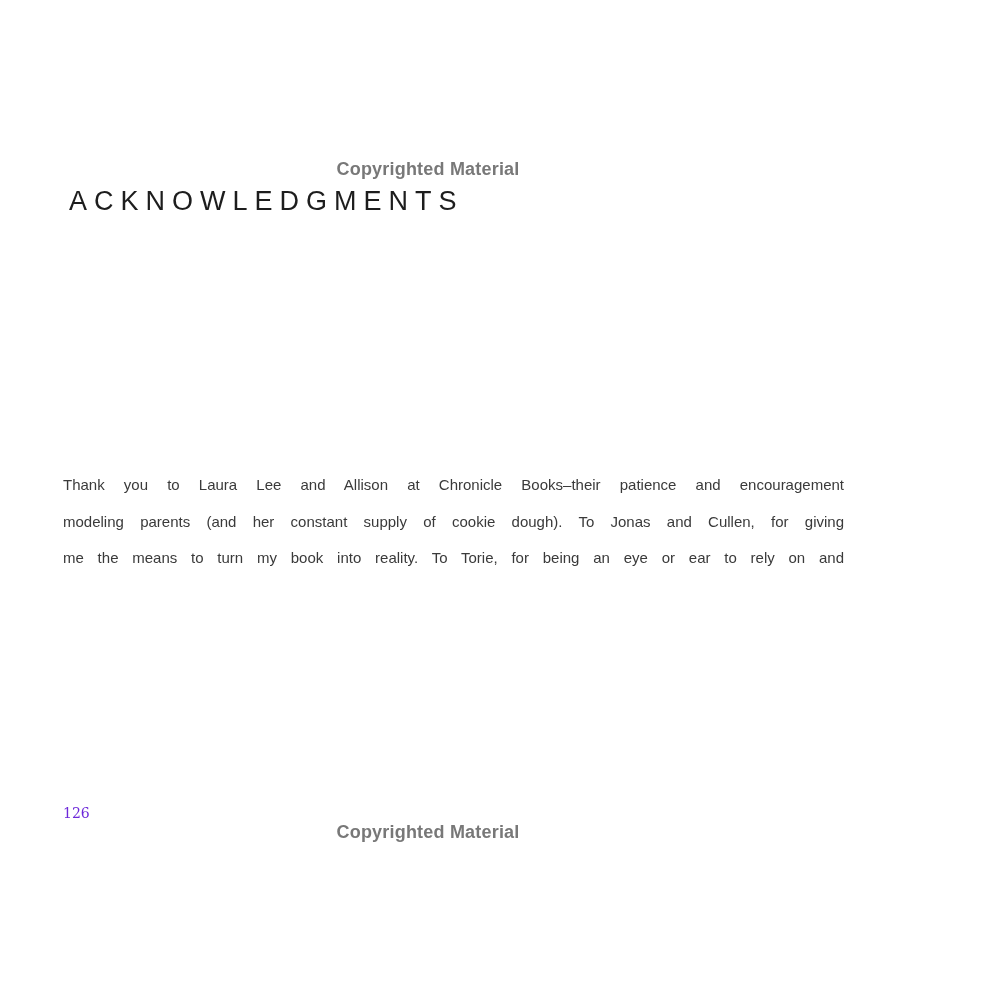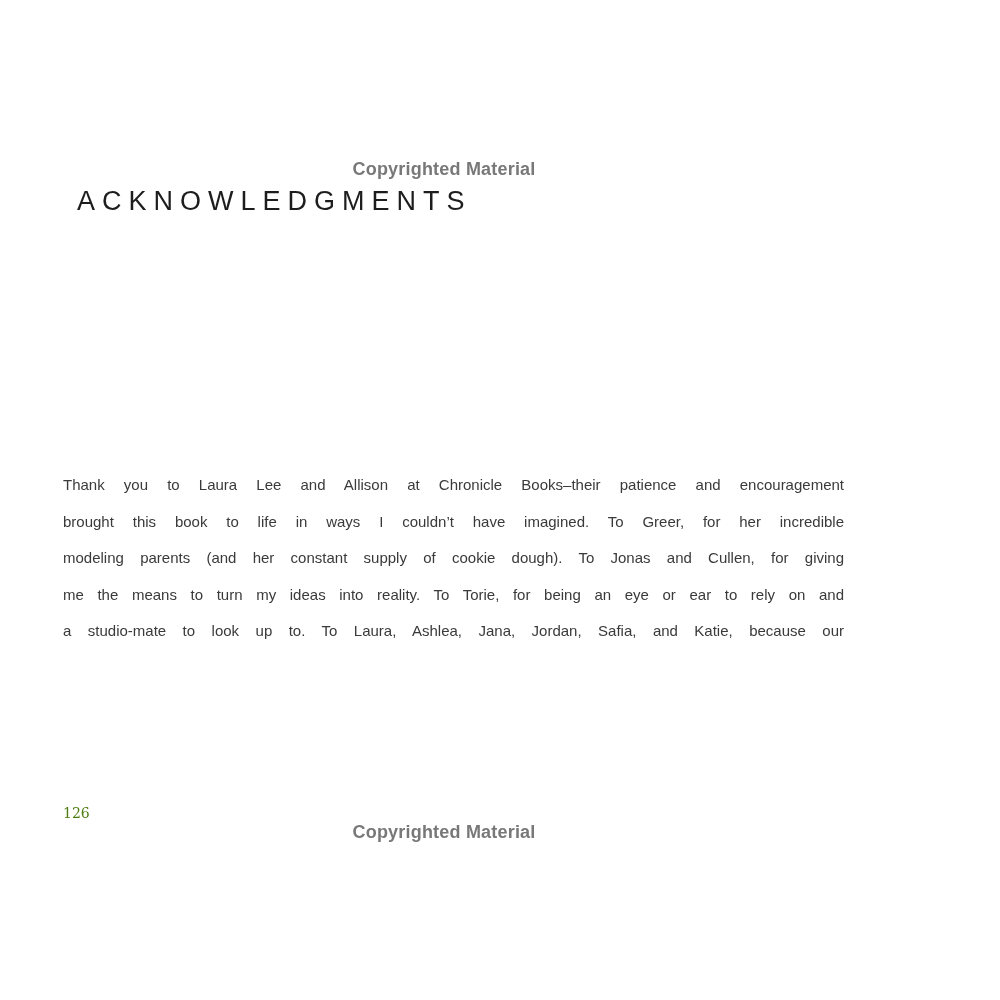--- a/index.html
+++ b/index.html
@@ -12,27 +12,26 @@
   .watermark {
     position: absolute;
     left: 0;
     width: 856px;
     text-align: center;
     font-family: "Liberation Sans", sans-serif;
     font-weight: bold;
     font-size: 18px;
     letter-spacing: 0.2px;
     color: #787878;
-    margin-left: 16px;
   }
   .watermark.top { top: 159px; }
   .watermark.bottom { top: 822px; }
   .heading {
     position: absolute;
-    left: 77px;
+    left: 69px;
     top: 186px;
     font-family: "Liberation Sans", sans-serif;
     font-size: 27px;
     font-weight: 500;
     letter-spacing: 7px;
     color: #1d1d1d;
     white-space: nowrap;
   }
   .body-text {
     position: absolute;
@@ -49,33 +48,31 @@
     white-space: normal;
     height: 36.5px;
     overflow: hidden;
   }
   .page-number {
     position: absolute;
     left: 63px;
     top: 805px;
     font-family: "DejaVu Serif", serif;
     font-size: 14px;
-    color: #4d7c0f;
+    color: #6d28d9;
   }
 </style>
 </head>
 <body>
 
 <div class="watermark top">Copyrighted Material</div>
 
 <h1 class="heading">ACKNOWLEDGMENTS</h1>
 
 <div class="body-text">
   <div class="body-line">Thank you to Laura Lee and Allison at Chronicle Books–their patience and encouragement</div>
-  <div class="body-line">brought this book to life in ways I couldn’t have imagined. To Greer, for her incredible</div>
   <div class="body-line">modeling parents (and her constant supply of cookie dough). To Jonas and Cullen, for giving</div>
-  <div class="body-line">me the means to turn my ideas into reality. To Torie, for being an eye or ear to rely on and</div>
-  <div class="body-line">a studio-mate to look up to. To Laura, Ashlea, Jana, Jordan, Safia, and Katie, because our</div>
+  <div class="body-line">me the means to turn my book into reality. To Torie, for being an eye or ear to rely on and</div>
 </div>
 
 <div class="page-number">126</div>
 
 <div class="watermark bottom">Copyrighted Material</div>
 
 </body></html>

